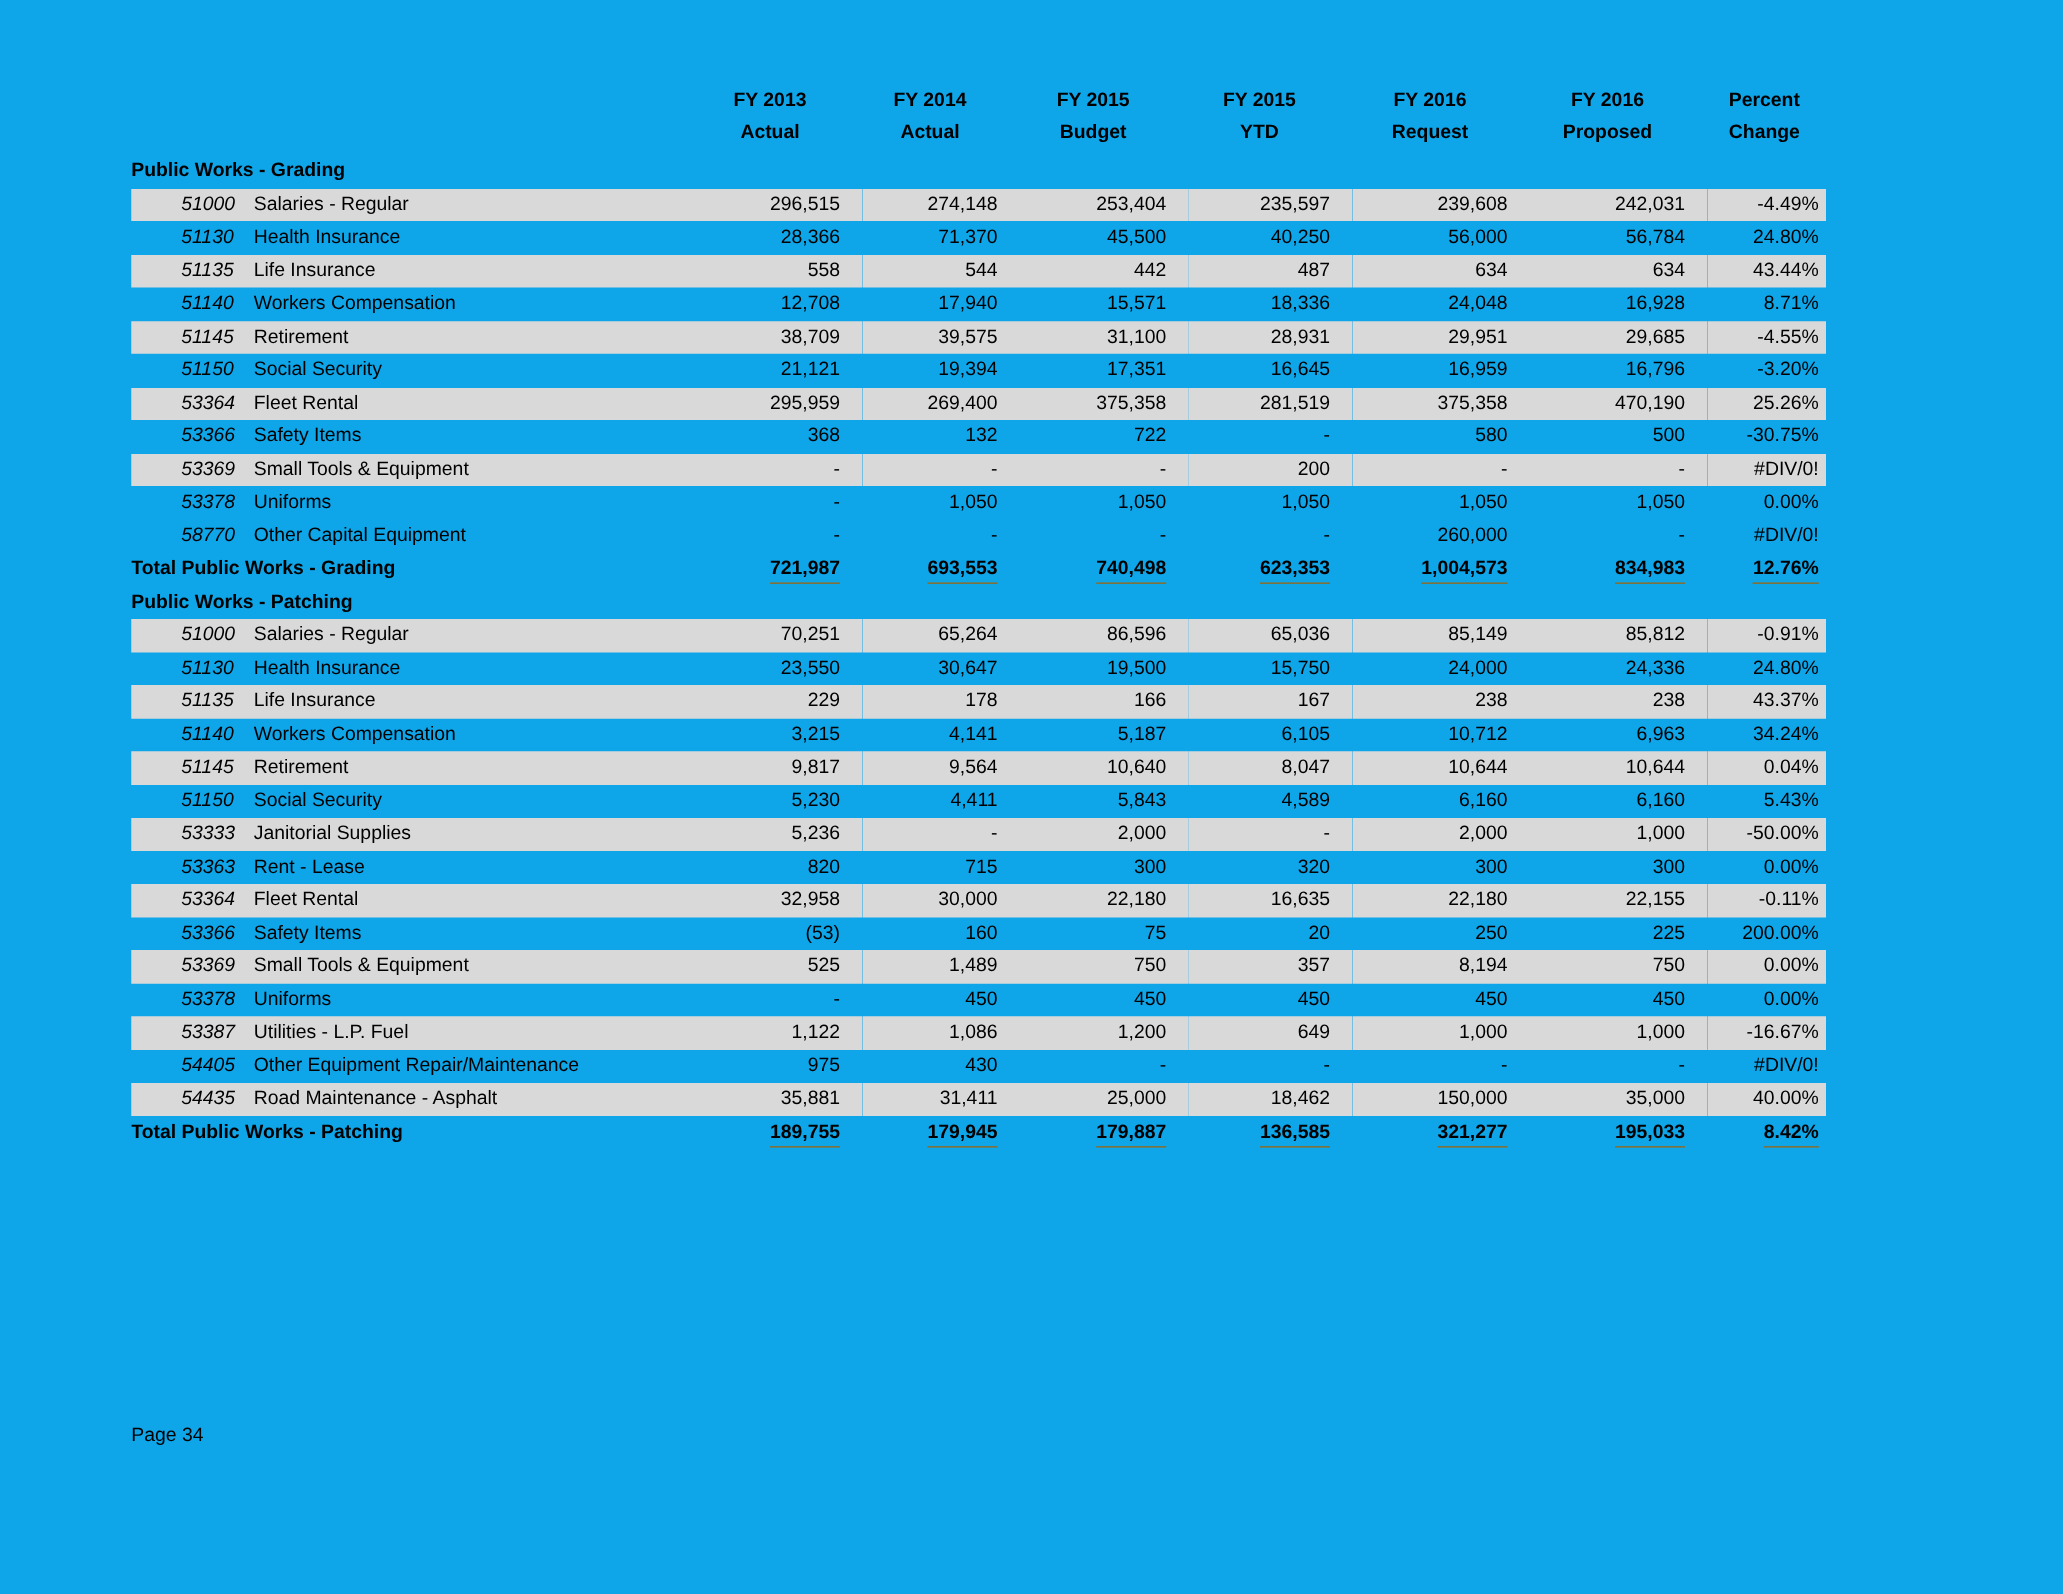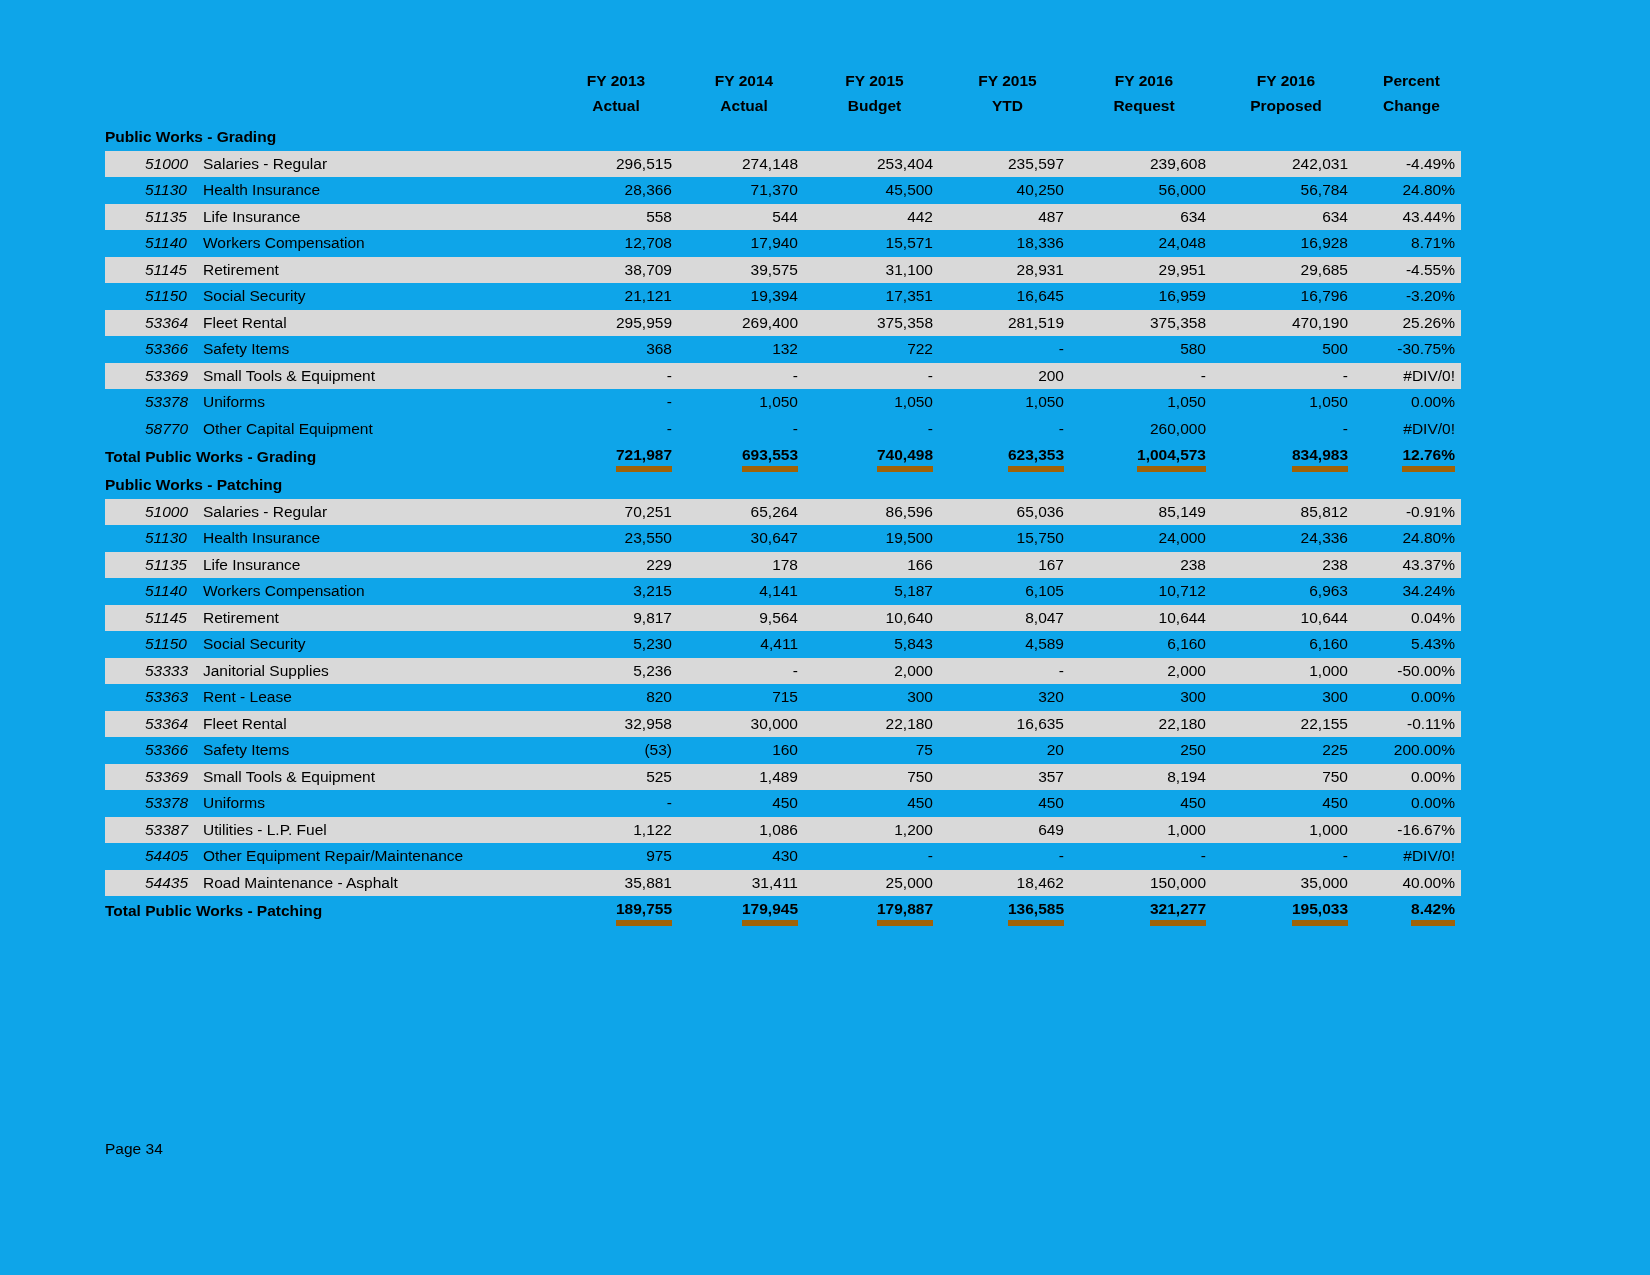--- a/index.html
+++ b/index.html
@@ -69,21 +69,21 @@
     display: inline-block;
     margin-left: 40px;
     min-width: 48px;
   }
   .acct-desc { margin-left: 10px; }
 
   tr.total-row td { font-weight: bold; }
   td.total-label { font-weight: bold; }
   .total-underline {
     display: inline-block;
-    border-bottom: 6px solid #a16207;
+    border-bottom: 1px solid #a16207;
     line-height: 20px;
     padding-bottom: 1px;
   }
 
   .footer {
     position: absolute;
     top: 1140px;
     left: 105px;
     width: 1356px;
     text-align: left;

